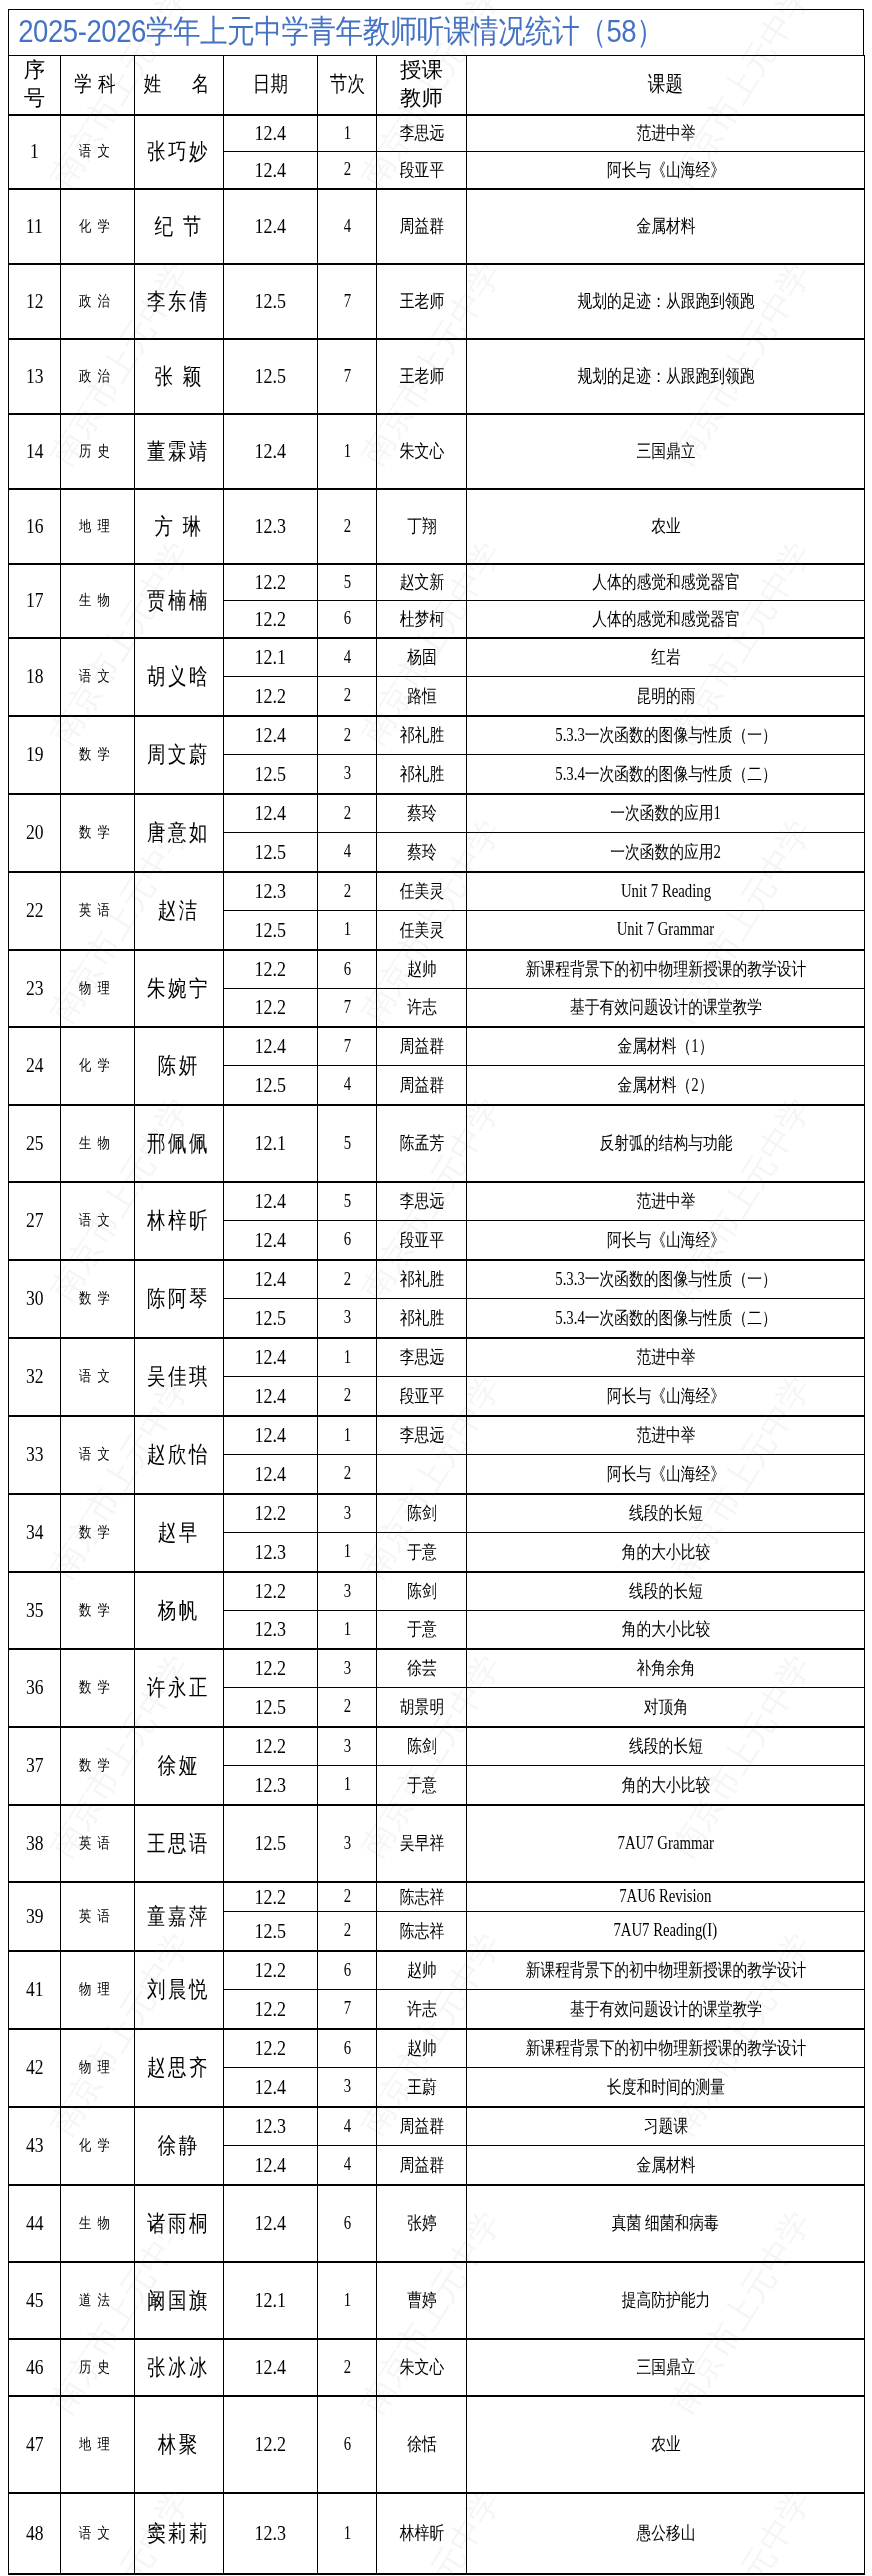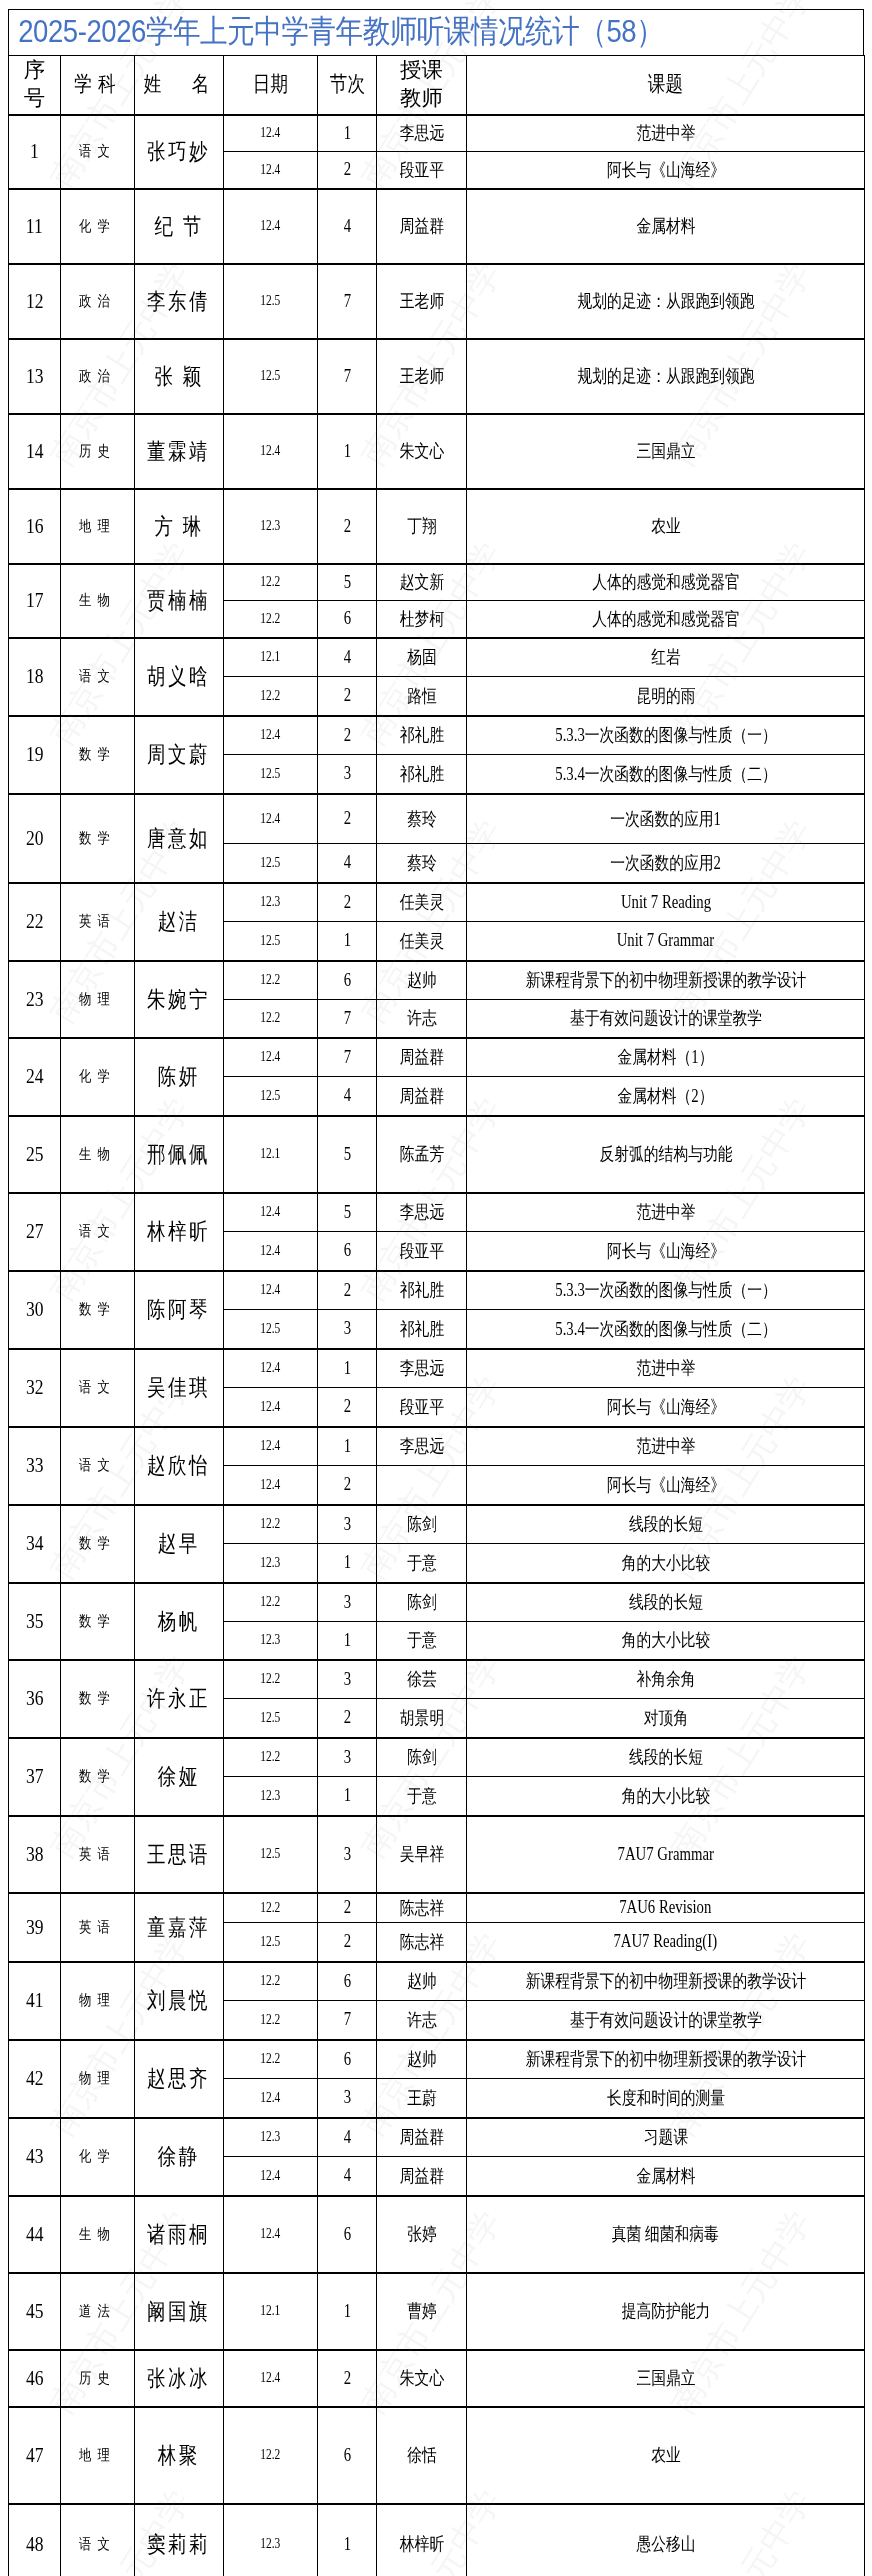--- a/index.html
+++ b/index.html
@@ -25,21 +25,21 @@
     border: 0.5px solid #000; padding: 0; text-align: center; vertical-align: middle;
     font-family: "Liberation Serif", "DejaVu Serif", serif; font-weight: normal;
     color: #000; overflow: hidden; white-space: nowrap;
   }
   table.grid tr.group-top > td { border-top: 2.1px solid #000; }
   table.grid tr.subrow-top > td.sub { border-top: 1.6px solid #000; }
   table.grid th { border-top: 1.6px solid #000; border-bottom: 1.6px solid #000; height: 58px; font-size: 21.4px; line-height: 1.15; }
   .c-no { width: 52px; font-size: 21.4px; }
   .c-subject { width: 74px; font-size: 15px; letter-spacing: 7.5px; }
   .c-name { width: 89px; font-size: 22.5px; letter-spacing: 3.2px; margin-left: 16px; }
-  .c-date { width: 94px; font-size: 14px; }
+  .c-date { width: 94px; font-size: 22px; }
   .c-period { width: 59px; font-size: 18px; }
   .c-teacher { width: 90px; font-size: 18px; }
   .c-topic { width: 398px; font-size: 18px; }
   .sq { display: inline-block; transform: scaleX(0.82); transform-origin: center; }
   .hdr-name { letter-spacing: 16px; }
   .hdr-two { display: inline-block; line-height: 1.3; }
   table.grid tr:last-child td { border-bottom: 2.1px solid #000; }
   td:first-child, th:first-child { border-left: 1.6px solid #000 !important; }
   td.c-topic, th.c-topic { border-right: 1.6px solid #000 !important; }
   .watermark {
@@ -180,21 +180,21 @@
           <td class="c-period"><span class="sq">2</span></td>
           <td class="c-teacher"><span class="sq">祁礼胜</span></td>
           <td class="c-topic"><span class="sq">5.3.3一次函数的图像与性质（一）</span></td>
         </tr>
         <tr class="subrow-top" style="height: 39px;">
           <td class="c-date sub"><span class="sq">12.5</span></td>
           <td class="c-period sub"><span class="sq">3</span></td>
           <td class="c-teacher sub"><span class="sq">祁礼胜</span></td>
           <td class="c-topic sub"><span class="sq">5.3.4一次函数的图像与性质（二）</span></td>
         </tr>
-        <tr class="group-top" style="height: 50px;">
+        <tr class="group-top" style="height: 39px;">
           <td class="c-no" rowspan="2"><span class="sq">20</span></td>
           <td class="c-subject" rowspan="2"><span class="sq">数学</span></td>
           <td class="c-name" rowspan="2"><span class="sq">唐意如</span></td>
           <td class="c-date"><span class="sq">12.4</span></td>
           <td class="c-period"><span class="sq">2</span></td>
           <td class="c-teacher"><span class="sq">蔡玲</span></td>
           <td class="c-topic"><span class="sq">一次函数的应用1</span></td>
         </tr>
         <tr class="subrow-top" style="height: 39px;">
           <td class="c-date sub"><span class="sq">12.5</span></td>

